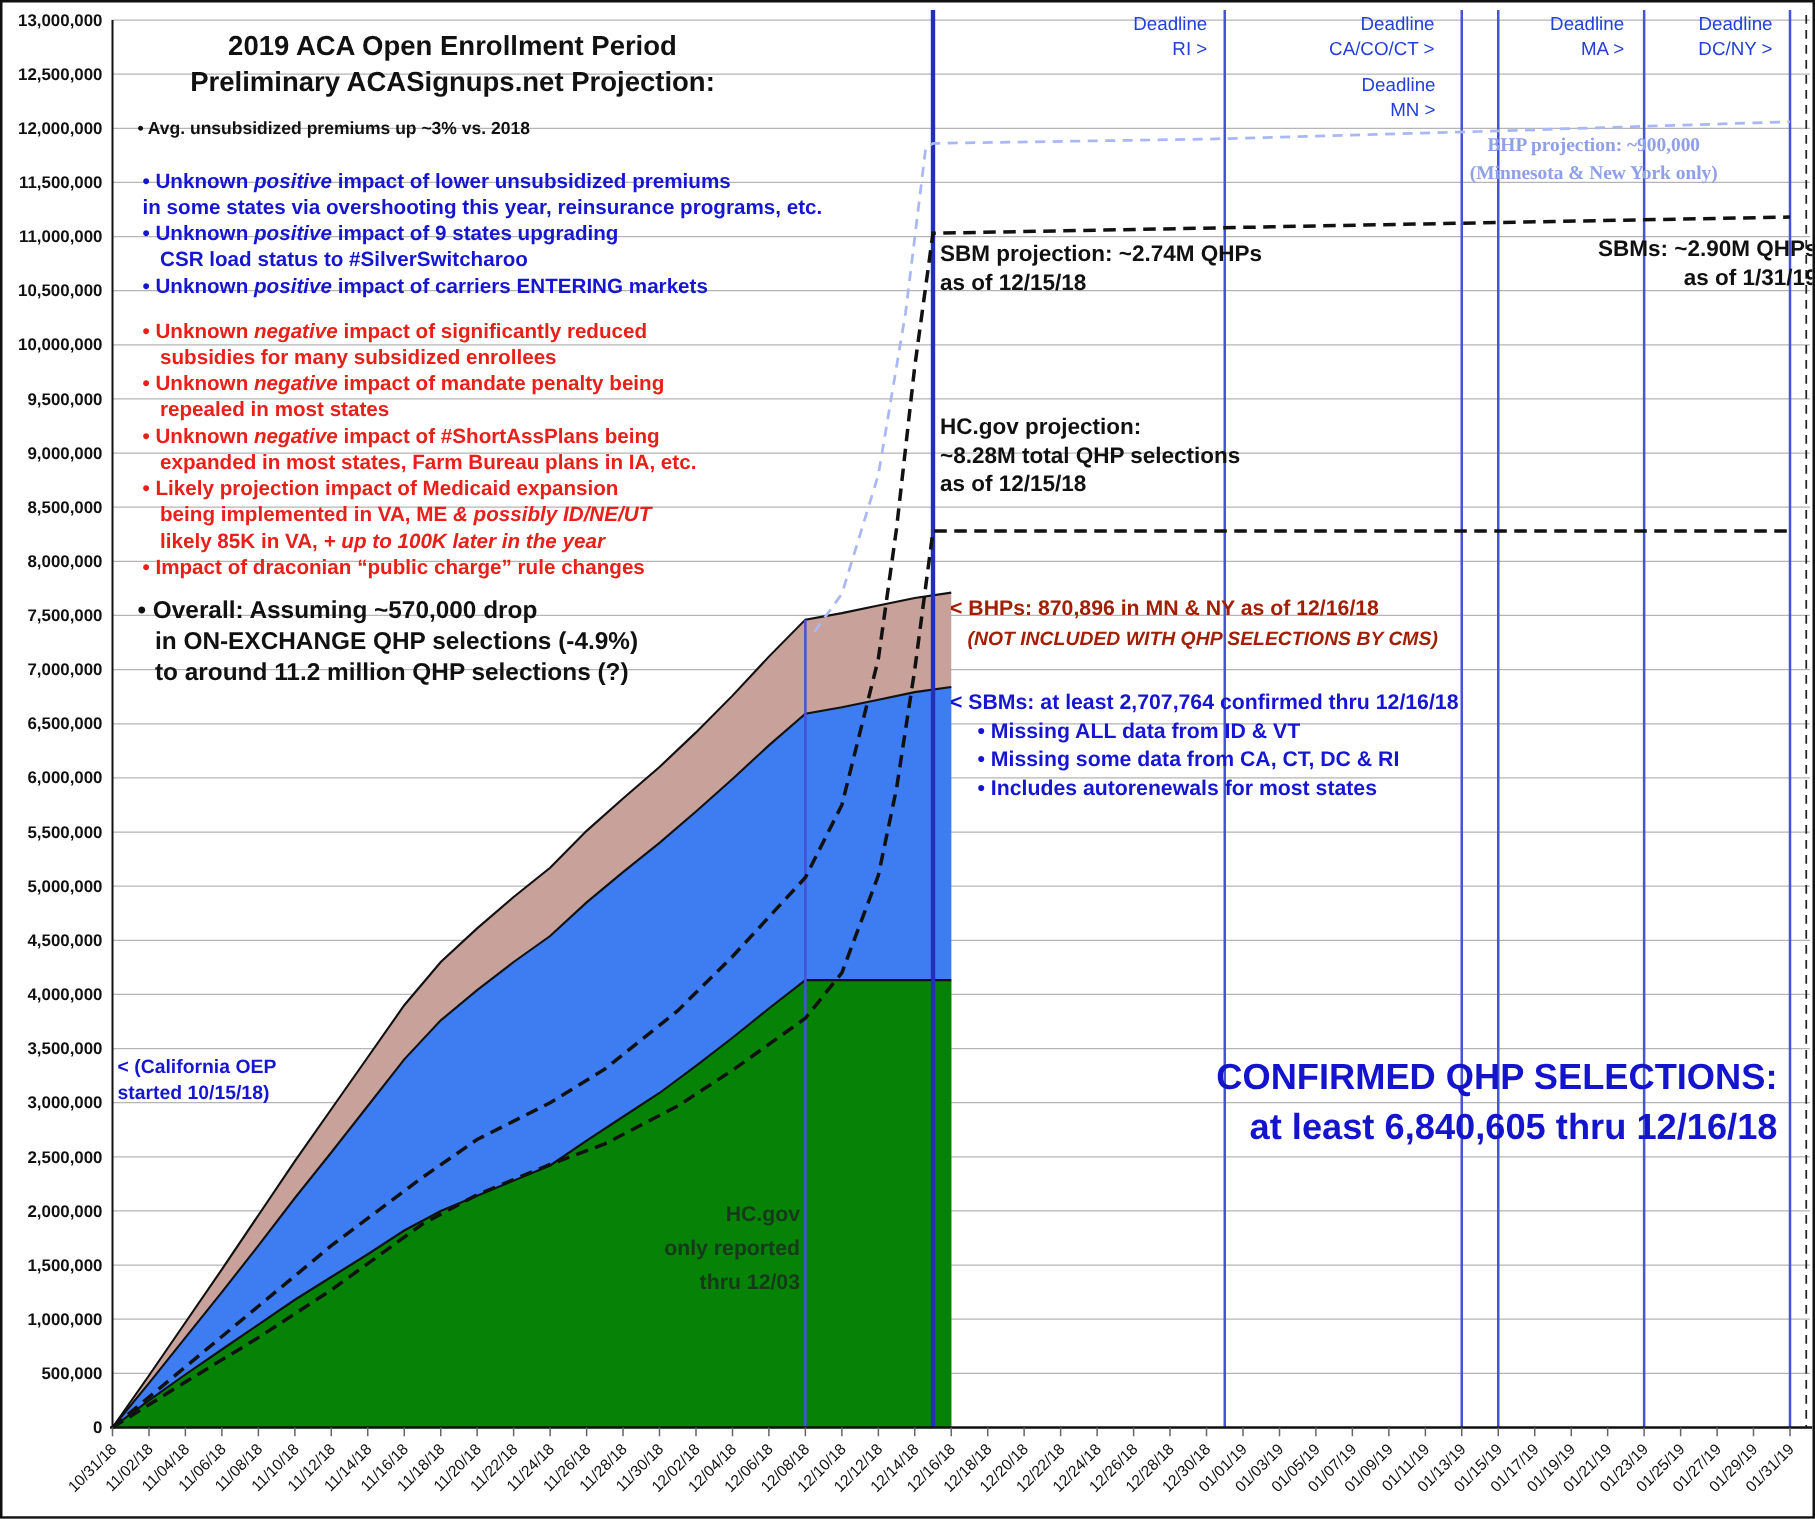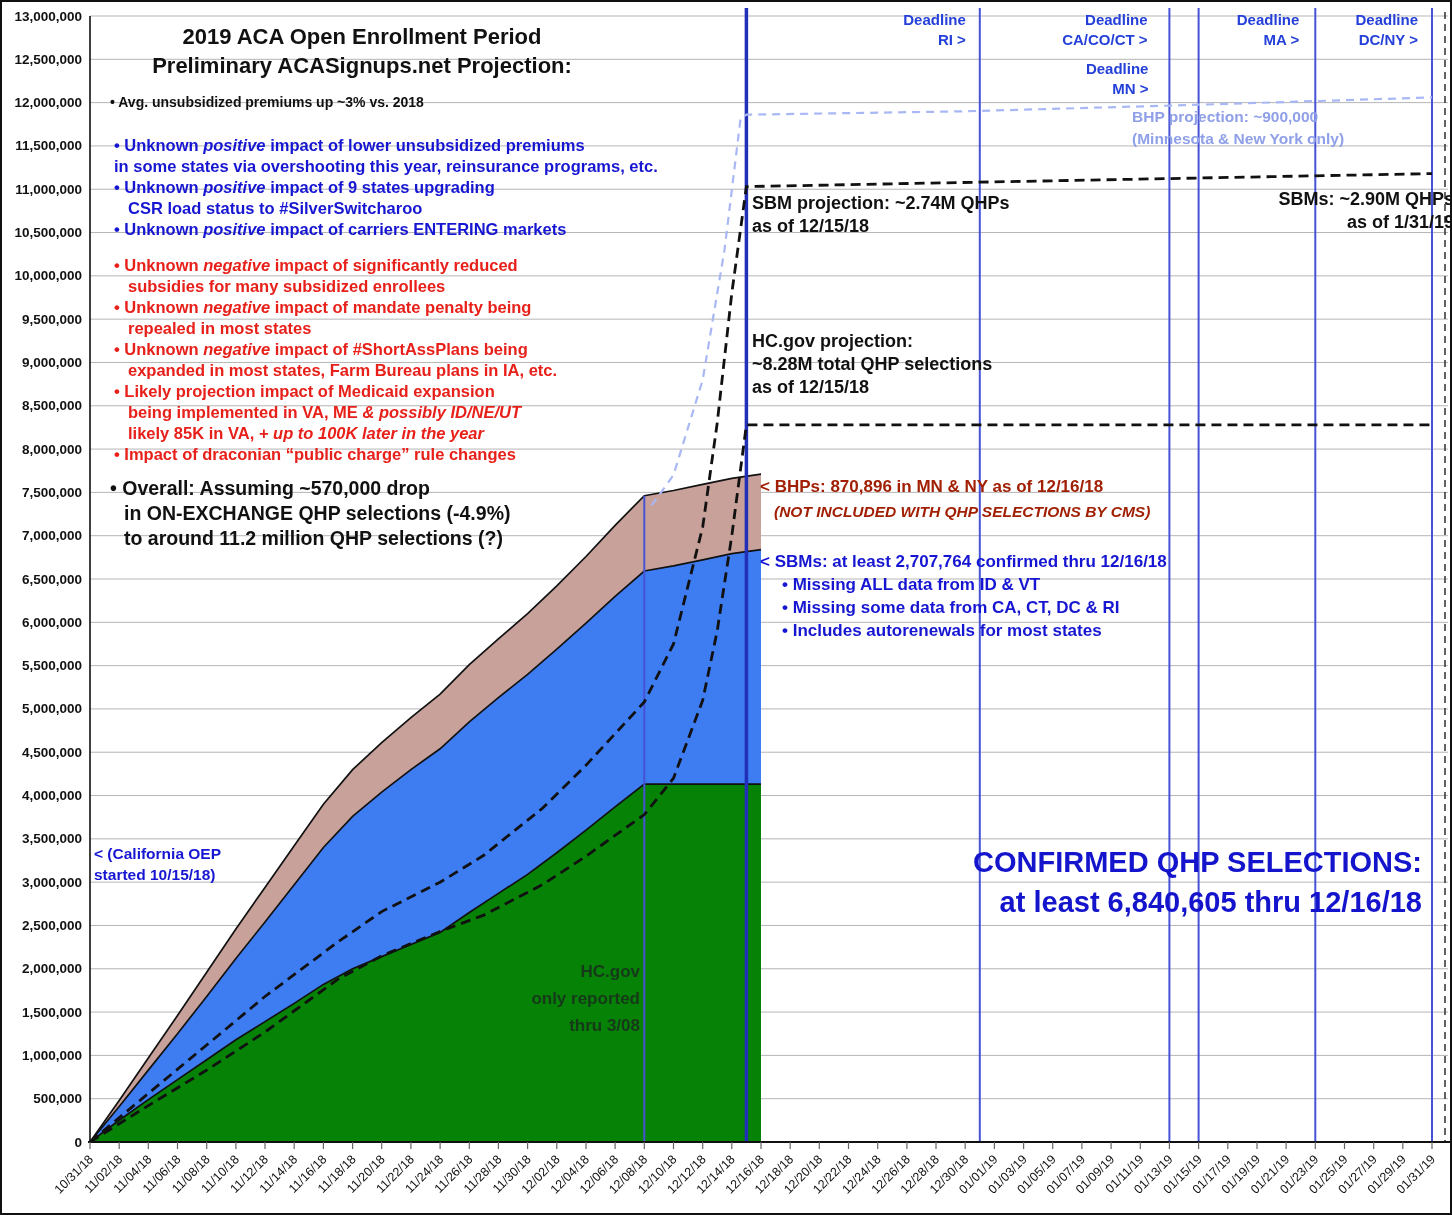--- a/index.html
+++ b/index.html
@@ -10,23 +10,23 @@
   }
   #chart-layer{position:absolute;left:0;top:0;width:1452px;height:1215px;}
   .ann{position:absolute;white-space:nowrap;}
   .b{font-weight:bold;}
   .it{font-style:italic;}
   #chart-title{left:95px;top:20px;width:530px;text-align:center;font-size:22px;font-weight:bold;color:#111;line-height:29px;}
   .note-line{white-space:nowrap;}
   .note-ind{padding-left:14px;}
   #confirmed-block{left:780px;top:840px;width:640px;text-align:center;font-weight:bold;font-size:29px;line-height:40px;}
   #sbms-actual{text-align:right;}
-  #bhp-proj-label{text-align:left;}
+  #bhp-proj-label{text-align:center;font-family:Liberation Serif, serif;}
   #hcgov-only{text-align:right;}
-  .dl-label{position:absolute;text-align:right;font-weight:bold;font-size:15px;line-height:20px;}
+  .dl-label{position:absolute;text-align:right;font-weight:normal;font-size:15px;line-height:20px;}
 </style>
 </head>
 <body>
 
 <div id="canvas">
 
   <div id="chart-layer"><svg width="1452" height="1215" viewBox="0 0 1452 1215">
         <line x1="88" y1="1140" x2="1446" y2="1140" stroke="#b5b5b5" stroke-width="1"></line>
         <line x1="88" y1="1096.6923076923076" x2="1446" y2="1096.6923076923076" stroke="#b5b5b5" stroke-width="1"></line>
         <line x1="88" y1="1053.3846153846155" x2="1446" y2="1053.3846153846155" stroke="#b5b5b5" stroke-width="1"></line>
@@ -293,16 +293,16 @@
   </div>
 
   <div class="ann b" style="left:92px;top:841px;font-size:15.5px;line-height:21px;color:#1616d2;">
     <div>&lt; (California OEP</div>
     <div>started 10/15/18)</div>
   </div>
 
   <div id="hcgov-only" class="ann b" style="left:480px;top:956px;width:158px;font-size:17px;line-height:27px;color:#16391a;">
     <div>HC.gov</div>
     <div>only reported</div>
-    <div>thru 3/08</div>
+    <div>thru 12/03</div>
   </div>
 
 </div>
 
 </body></html>

